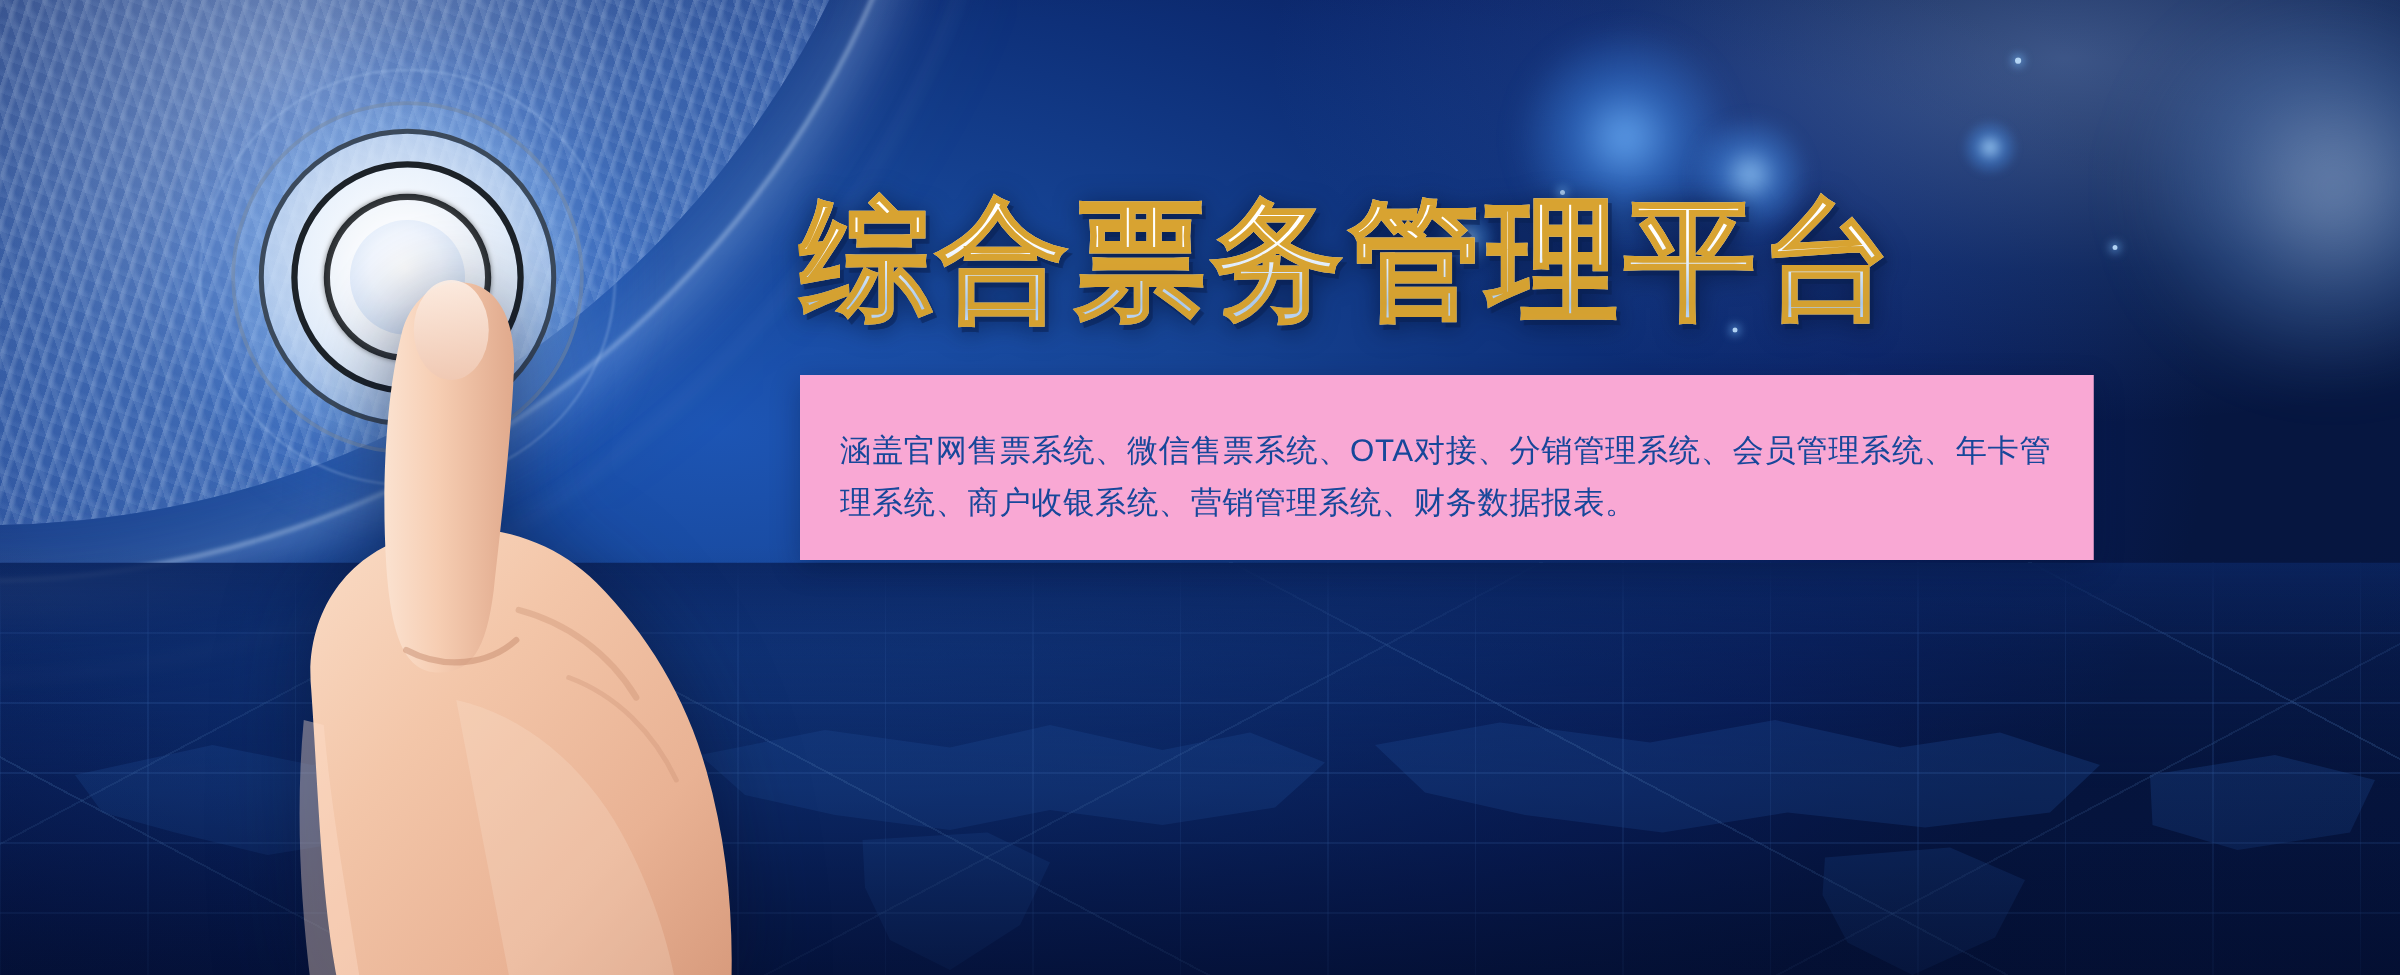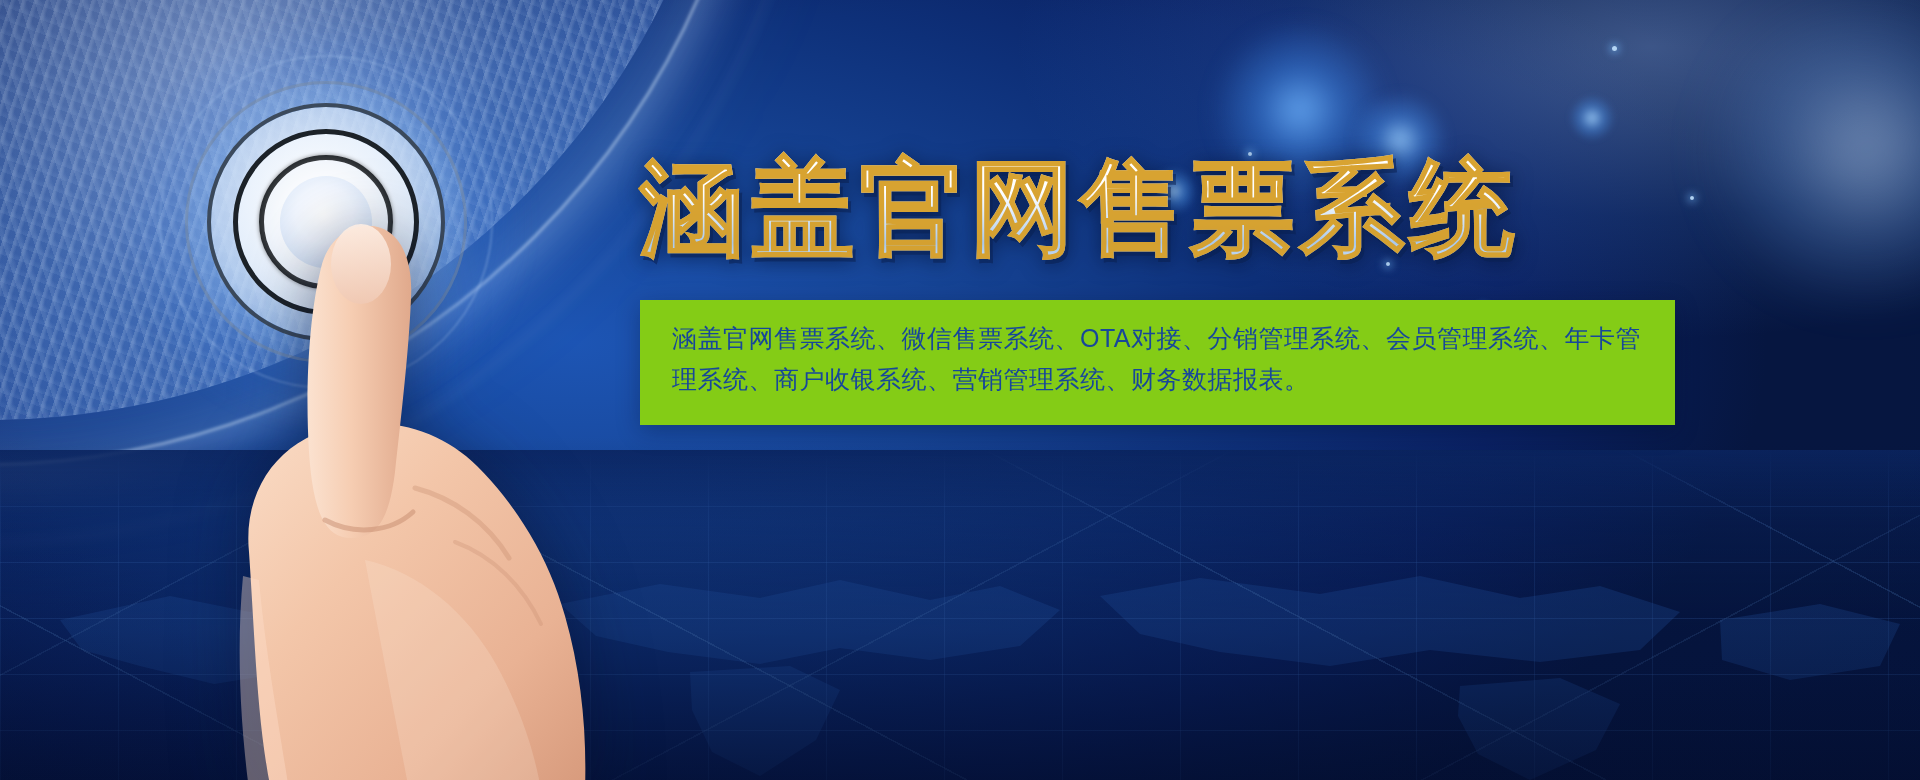--- a/index.html
+++ b/index.html
@@ -200,22 +200,22 @@
     font-size:30px;
     line-height:1.62;
     letter-spacing:1px;
     color:#ffef7d;
     text-shadow:1px 2px 4px rgba(4,20,60,.75);
     max-width:1040px;
   }
   .callout{
     margin-top:34px;
     width:1035px;
-    background:#84cc16;
-    padding:18px 30px 26px 32px;
+    background:#f9a8d4;
+    padding:41px 30px 26px 32px;
     box-sizing:border-box;
     box-shadow:0 6px 22px rgba(2,14,50,.32);
   }
   .callout p{
     margin:0;
     font-family:"Liberation Sans","DejaVu Sans",sans-serif;
     font-size:25px;
     line-height:1.62;
     letter-spacing:.5px;
     color:#17479a;
@@ -320,21 +320,21 @@
       <path d="M250 322 C288 336 318 366 336 404" fill="none" stroke="rgba(193,132,104,.25)" stroke-width="4" stroke-linecap="round"></path>
 
       <path d="M54 360 C60 428 72 494 84 570 L44 570 C34 492 32 420 38 356 Z" fill="rgba(255,224,206,.38)"></path>
 
       <path d="M160 340 C214 352 262 392 292 446 C316 490 330 534 336 570
                L204 570 C190 498 174 414 160 340 Z" fill="rgba(255,238,226,.20)"></path>
     </svg>
   </div>
 
   <div class="content">
-    <h1 class="title">涵盖官网售票系统</h1>
+    <h1 class="title">综合票务管理平台</h1>
 
 
     <div class="callout">
       <p>涵盖官网售票系统、微信售票系统、OTA对接、分销管理系统、会员管理系统、年卡管理系统、商户收银系统、营销管理系统、财务数据报表。</p>
     </div>
   </div>
 
 </div>
 
 </body></html>

